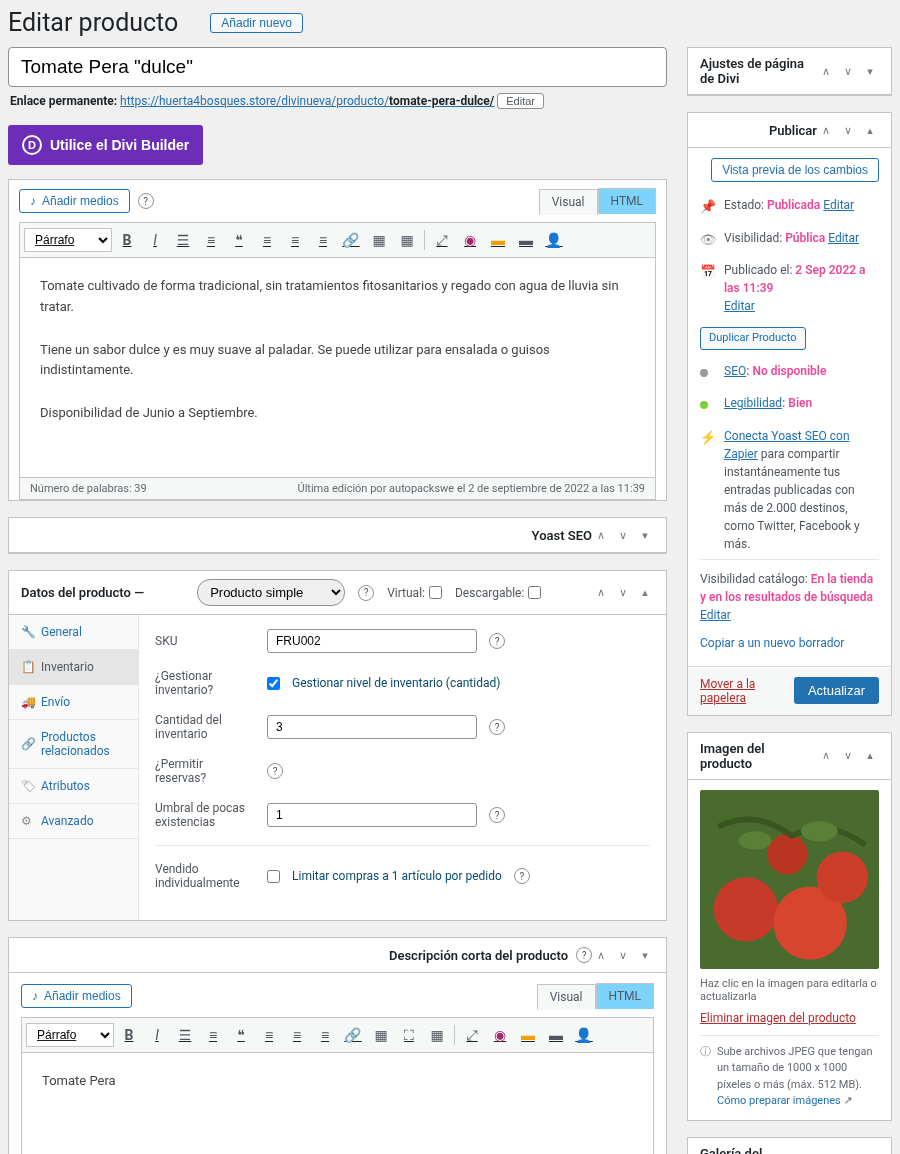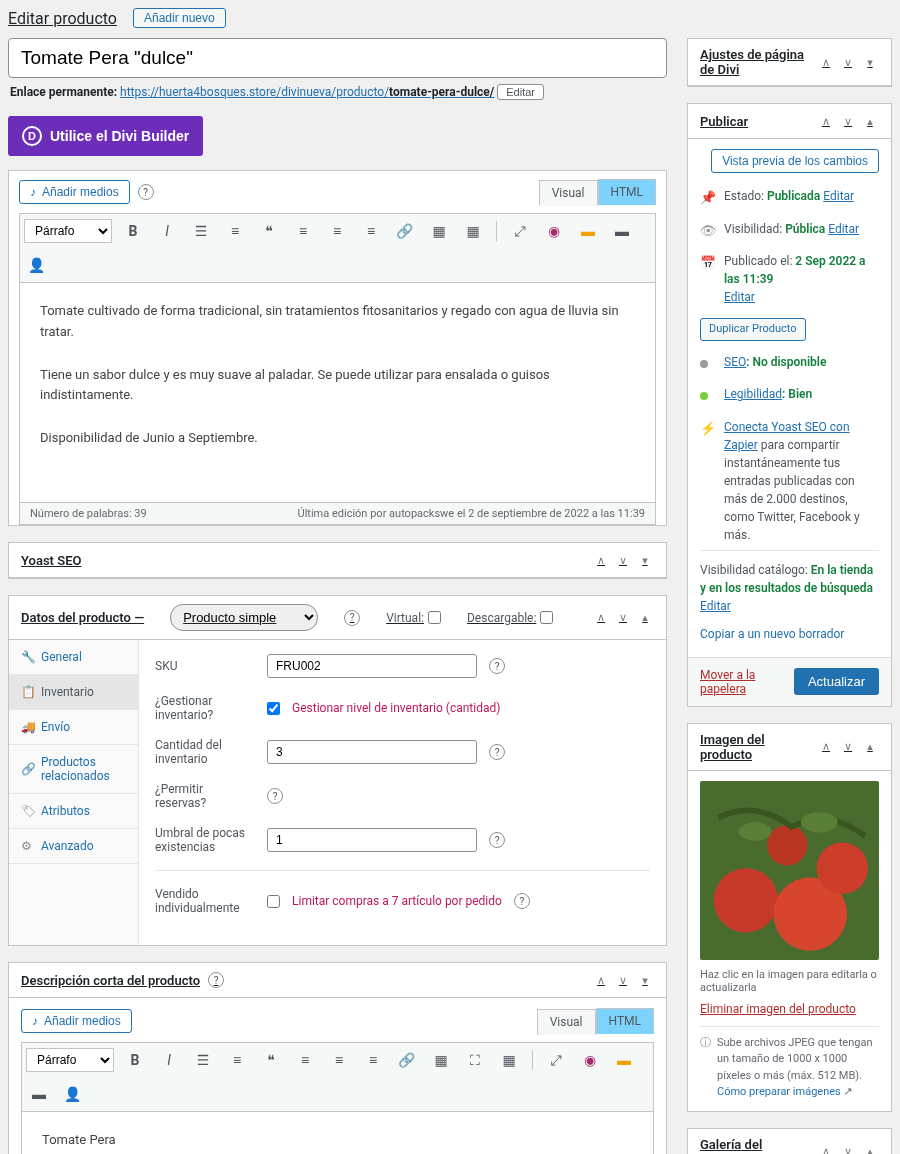--- a/index.html
+++ b/index.html
@@ -1,75 +1,75 @@
 <!DOCTYPE html>
 <html><head>
 <meta charset="utf-8">
 <style>
 * { box-sizing: border-box; margin: 0; padding: 0; }
 body { font-family: -apple-system, BlinkMacSystemFont, "Segoe UI", Roboto, sans-serif; font-size: 13px; color: #1d2327; background: #f0f0f1; padding: 8px; }
 .page { display: flex; gap: 20px; }
 .main-col { flex: 1; min-width: 0; }
 .side-col { width: 205px; flex-shrink: 0; }
 
-h1 { font-size: 16px; font-weight: 400; display: inline-block; margin-right: 8px; text-decoration: underline; }
+h1 { font-size: 25px; font-weight: 400; display: inline-block; margin-right: 24px; }
 .header-row { display: flex; align-items: center; gap: 8px; margin-bottom: 10px; }
 
 .btn-outline { border: 1px solid #2271b1; color: #2271b1; background: #f6f7f7; padding: 2px 10px; font-size: 12px; border-radius: 3px; cursor: pointer; }
 .btn-outline-sm { border: 1px solid #8c8f94; color: #50575e; background: #fff; padding: 1px 8px; font-size: 11px; border-radius: 3px; cursor: pointer; }
 
 .title-input { width: 100%; padding: 8px 12px; font-size: 19px; border: 1px solid #8c8f94; border-radius: 4px; background: #fff; }
 .permalink { font-size: 12px; color: #646970; padding: 6px 2px; }
 .permalink a { color: #2271b1; text-decoration: underline; }
 .permalink b { color: #1d2327; }
 
 .divi-btn { background: #6c2eb9; color: #fff; border: none; padding: 10px 14px; border-radius: 3px; font-size: 14px; font-weight: 600; cursor: pointer; display: inline-flex; align-items: center; gap: 8px; margin: 10px 0 14px; }
 .divi-circle { width: 20px; height: 20px; border: 2px solid #fff; border-radius: 50%; display: inline-flex; align-items: center; justify-content: center; font-size: 11px; font-weight: 700; }
 
 .postbox { background: #fff; border: 1px solid #c3c4c7; margin-bottom: 16px; }
-.postbox-header { border-bottom: 1px solid #c3c4c7; display: flex; align-items: center; justify-content: space-between; padding: 8px 12px; text-decoration: underline; }
+.postbox-header { border-bottom: 1px solid #c3c4c7; display: flex; align-items: center; justify-content: flex-end; padding: 8px 12px; }
 .postbox-header h2 { font-size: 13px; font-weight: 600; }
 .postbox-inside { padding: 10px 12px; font-size: 12px; }
 .handle-actions { display: flex; gap: 4px; }
 .handle-btn { width: 18px; height: 18px; color: #787c82; cursor: pointer; display: flex; align-items: center; justify-content: center; font-size: 11px; }
 
 .media-bar { display: flex; justify-content: space-between; align-items: center; padding: 0 0 8px; }
 .add-media-btn { border: 1px solid #2271b1; color: #2271b1; background: #fff; padding: 4px 10px; font-size: 12px; border-radius: 3px; cursor: pointer; display: inline-flex; align-items: center; gap: 6px; }
 .help-icon { width: 16px; height: 16px; border: 1px solid #8c8f94; border-radius: 50%; color: #50575e; font-size: 10px; display: inline-flex; align-items: center; justify-content: center; cursor: pointer; }
 
 .editor-tabs { display: flex; }
 .editor-tab { border: 1px solid #c3c4c7; border-bottom: none; padding: 5px 12px; font-size: 12px; color: #50575e; cursor: pointer; background: #7dd3fc; }
 .editor-tab.active { background: #f6f7f7; border-bottom: 1px solid #f6f7f7; position: relative; top: 1px; }
 
-.toolbar { background: #f6f7f7; border: 1px solid #c3c4c7; display: flex; align-items: center; gap: 8px; padding: 4px; flex-wrap: wrap; }
+.toolbar { background: #f6f7f7; border: 1px solid #c3c4c7; display: flex; align-items: center; gap: 2px; padding: 4px; flex-wrap: wrap; text-decoration: underline; }
 .format-select { border: 1px solid #c3c4c7; padding: 3px 20px 3px 6px; font-size: 12px; background: #fff; }
 .tb-btn { width: 26px; height: 26px; display: flex; align-items: center; justify-content: center; color: #50575e; cursor: pointer; font-size: 14px; border-radius: 2px; }
 .tb-sep { width: 1px; height: 20px; background: #c3c4c7; margin: 0 2px; }
 
 .editor-body { border: 1px solid #c3c4c7; border-top: none; background: #fff; min-height: 220px; padding: 18px 20px; font-size: 13px; line-height: 1.6; color: #444; }
 .editor-body p { margin-bottom: 22px; }
 .editor-footer { border: 1px solid #c3c4c7; border-top: none; background: #f6f7f7; display: flex; justify-content: space-between; padding: 4px 10px; font-size: 11px; color: #646970; }
-.product-type-select { border: 1px solid #8c8f94; padding: 4px 24px 4px 8px; font-size: 13px; border-radius: 13px; }
+.product-type-select { border: 1px solid #8c8f94; padding: 4px 24px 4px 8px; font-size: 13px; border-radius: 13px; margin-left: 40px; }
 .vd-check { display: flex; align-items: center; gap: 4px; font-size: 12px; color: #50575e; }
 
 .product-data-body { display: flex; }
 .product-tabs { width: 130px; background: #f9f9f9; border-right: 1px solid #e5e5e5; }
 .product-tab { padding: 10px 12px; font-size: 12px; color: #2271b1; border-bottom: 1px solid #e5e5e5; cursor: pointer; display: flex; align-items: center; gap: 6px; }
 .product-tab.active { background: #e5e5e5; color: #50575e; }
 .product-tab-icon { width: 14px; color: #8c8f94; font-size: 12px; }
 .product-panel { flex: 1; padding: 14px 16px; }
 .field-row { display: flex; align-items: center; gap: 12px; margin-bottom: 16px; font-size: 12px; }
 .field-label { width: 100px; color: #50575e; }
 .field-input { border: 1px solid #8c8f94; padding: 4px 8px; font-size: 12px; width: 210px; border-radius: 3px; }
 .field-select { border: 1px solid #8c8f94; padding: 4px 8px; font-size: 12px; width: 190px; border-radius: 3px; background: #fff; }
-.checkbox-text { color: #be185d; }
+.checkbox-text { color: #0c4a6e; }
 
 .publish-row { display: flex; align-items: flex-start; gap: 8px; padding: 6px 0; font-size: 12px; color: #50575e; line-height: 1.5; }
 .publish-icon { width: 16px; color: #8c8f94; font-size: 13px; flex-shrink: 0; margin-top: 1px; }
-.publish-row b { color: #15803d; font-weight: 600; margin-top: 46px; }
+.publish-row b { color: #ec4899; font-weight: 600; margin-top: 46px; }
 .publish-row a { color: #2271b1; text-decoration: underline; }
 .preview-btn { border: 1px solid #2271b1; color: #2271b1; background: #fff; padding: 4px 10px; font-size: 12px; border-radius: 3px; cursor: pointer; float: right; }
 .dup-btn { border: 1px solid #2271b1; color: #2271b1; background: #f6f7f7; padding: 2px 8px; font-size: 11px; border-radius: 3px; cursor: pointer; display: inline-block; }
 .major-actions { background: #f6f7f7; border-top: 1px solid #dcdcde; margin: 10px -12px -10px; padding: 10px 12px; display: flex; justify-content: space-between; align-items: center; }
 .trash-link { color: #b32d2e; text-decoration: underline; font-size: 12px; cursor: pointer; }
 .copy-link { color: #2271b1; font-size: 12px; cursor: pointer; }
 .update-btn { background: #2271b1; color: #fff; border: none; padding: 6px 14px; font-size: 13px; border-radius: 3px; cursor: pointer; }
 
 .product-image { width: 100%; display: block; border-radius: 2px; }
 .image-hint { font-size: 11px; color: #646970; padding: 8px 0 4px; }
@@ -167,21 +167,21 @@
       <div class="handle-actions">
         <span class="handle-btn">∧</span>
         <span class="handle-btn">∨</span>
         <span class="handle-btn">▾</span>
       </div>
     </div>
   </div>
 
   <div class="postbox">
     <div class="postbox-header" style="padding:8px 12px;">
-      <div style="display:flex;align-items:center;gap:26px;flex:1;">
+      <div style="display:flex;align-items:center;gap:13px;flex:1;">
         <h2>Datos del producto —</h2>
         <select class="product-type-select"><option>Producto simple</option></select>
         <span class="help-icon">?</span>
         <label class="vd-check">
               <span>Virtual:</span> 
               <input type="checkbox" style="">
             </label>
         <label class="vd-check">
               <span>Descargable:</span> 
               <input type="checkbox" style="">
@@ -242,21 +242,21 @@
         </div>
         <div class="field-row">
           <span class="field-label">Umbral de pocas existencias</span>
           <input class="field-input" value="1" style="">
           <span class="help-icon">?</span>
         </div>
         <div class="hr-row"></div>
         <div class="field-row">
           <span class="field-label">Vendido individualmente</span>
           <input type="checkbox" style="">
-          <span class="checkbox-text">Limitar compras a 7 artículo por pedido</span>
+          <span class="checkbox-text">Limitar compras a 1 artículo por pedido</span>
           <span class="help-icon">?</span>
         </div>
       </div>
     </div>
   </div>
 
   <div class="postbox short-editor">
     <div class="postbox-header">
       <div style="display:flex;align-items:center;gap:8px;">
         <h2>Descripción corta del producto</h2>

